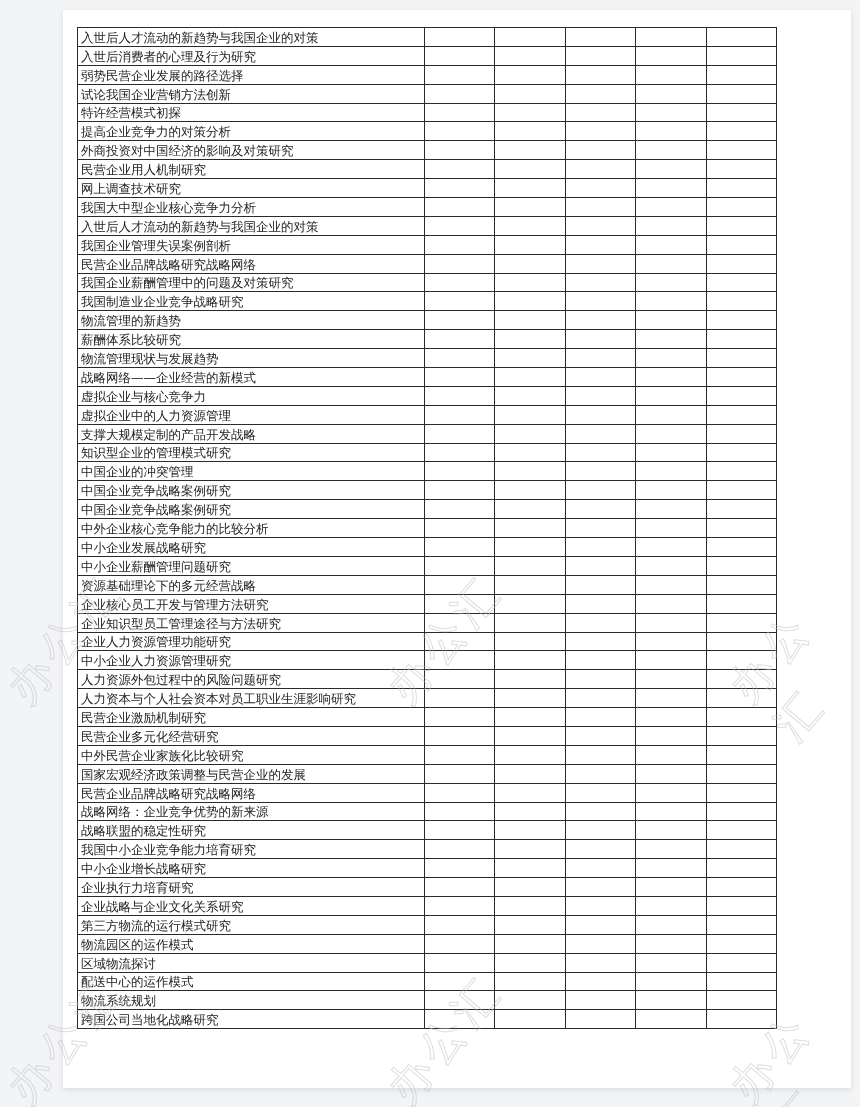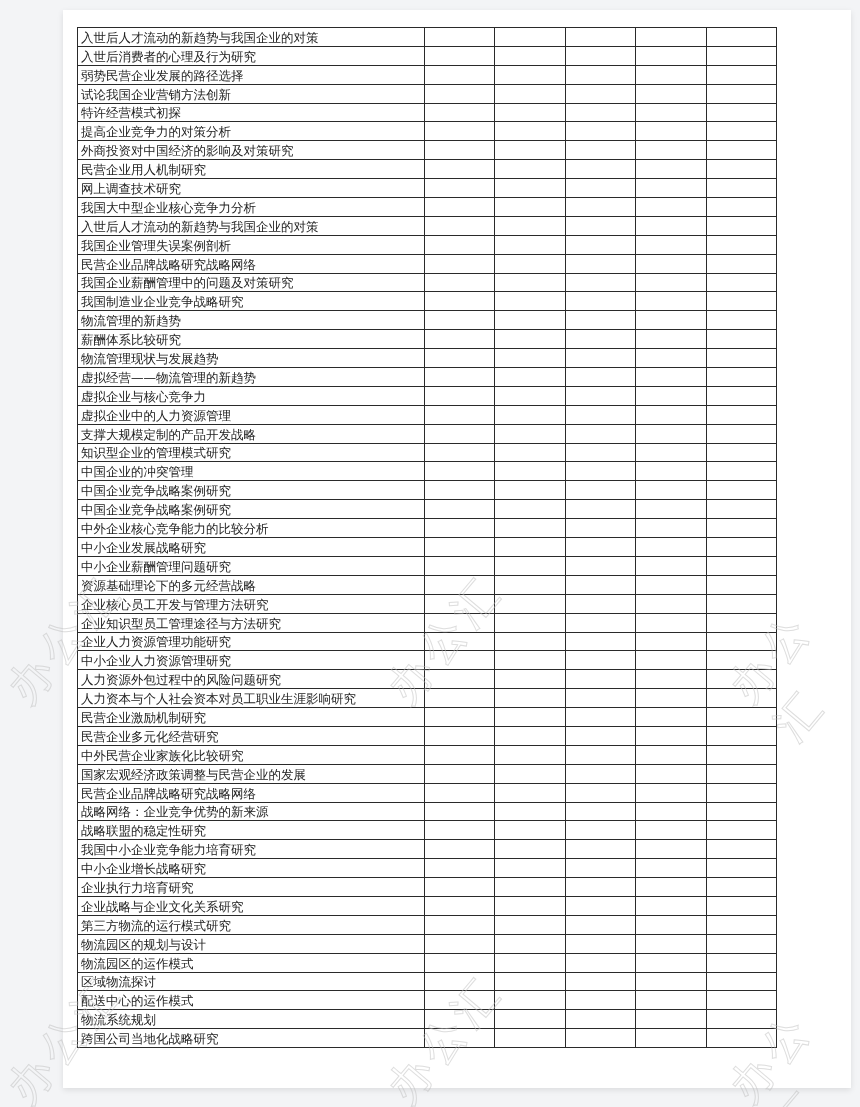--- a/index.html
+++ b/index.html
@@ -167,21 +167,21 @@
         </tr>
         <tr>
           <td>物流管理现状与发展趋势</td>
           <td></td>
           <td></td>
           <td></td>
           <td></td>
           <td></td>
         </tr>
         <tr>
-          <td>虚拟经营——物流管理的新趋势</td>
+          <td>战略网络——企业经营的新模式</td>
           <td></td>
           <td></td>
           <td></td>
           <td></td>
           <td></td>
         </tr>
         <tr>
           <td>虚拟企业与核心竞争力</td>
           <td></td>
           <td></td>
@@ -400,28 +400,20 @@
         <tr>
           <td>企业战略与企业文化关系研究</td>
           <td></td>
           <td></td>
           <td></td>
           <td></td>
           <td></td>
         </tr>
         <tr>
           <td>第三方物流的运行模式研究</td>
-          <td></td>
-          <td></td>
-          <td></td>
-          <td></td>
-          <td></td>
-        </tr>
-        <tr>
-          <td>物流园区的规划与设计</td>
           <td></td>
           <td></td>
           <td></td>
           <td></td>
           <td></td>
         </tr>
         <tr>
           <td>物流园区的运作模式</td>
           <td></td>
           <td></td>

